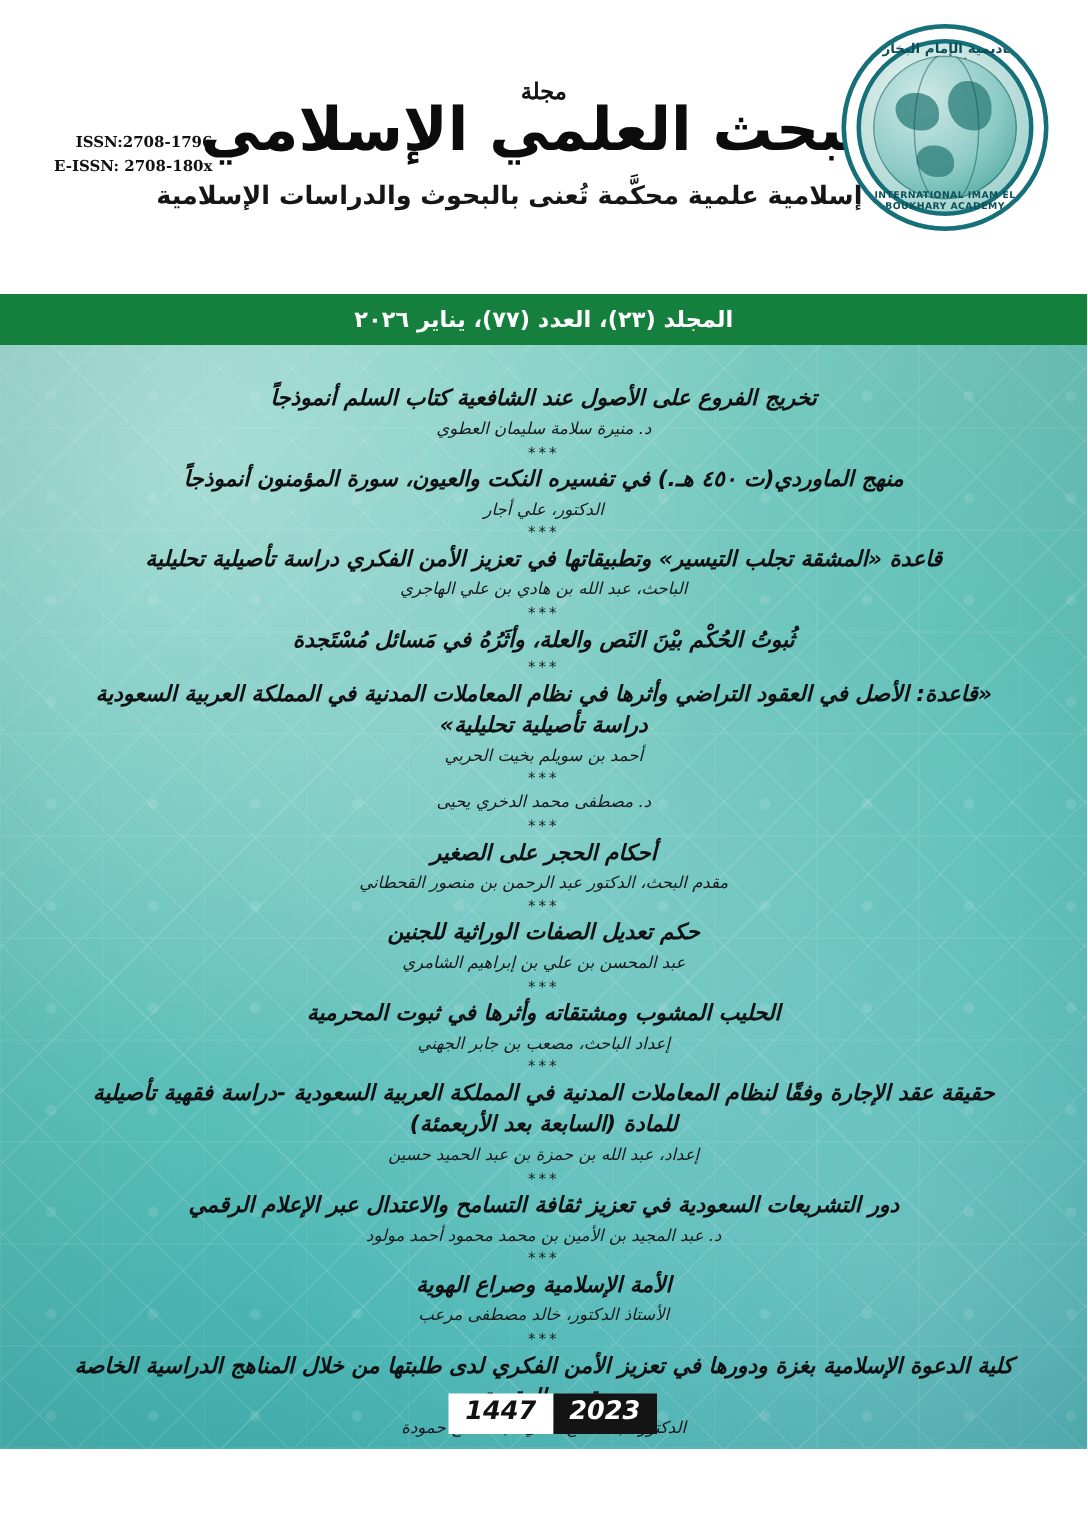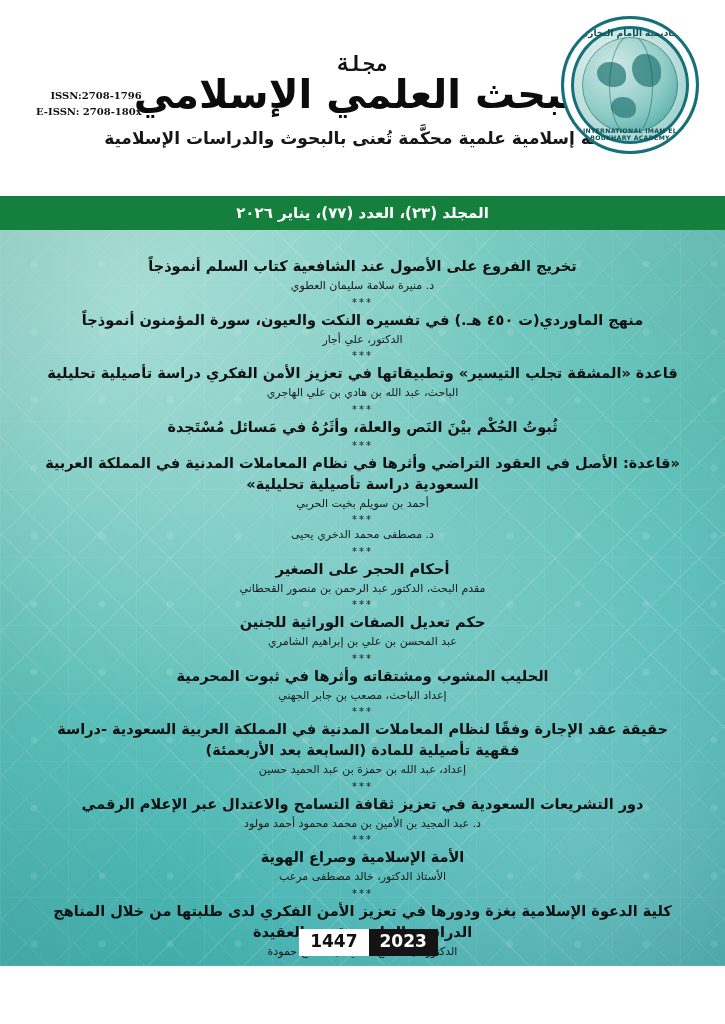--- a/index.html
+++ b/index.html
@@ -39,22 +39,22 @@
     line-height: 1.55;
   }
   .masthead {
     position: absolute;
     top: 52px;
     left: 0;
     right: 0;
     text-align: center;
   }
   .masthead .m-small {
-    font-family: Liberation Mono, monospace;
-    font-size: 21px;
+    font-family: Liberation Sans, sans-serif;
+    font-size: 15px;
     color: #141414;
     font-weight: bold;
     letter-spacing: 0px;
   }
   .masthead .m-title {
     font-family: "DejaVu Sans", sans-serif;
     font-size: 40px;
     font-weight: bold;
     color: #0c0c0c;
     line-height: 1.18;
@@ -144,20 +144,21 @@
 
   
   .body-area {
     position: relative;
     height: 736px;
     background:
       radial-gradient(ellipse at 18% 10%, rgba(255,255,255,.30) 0%, rgba(255,255,255,0) 45%),
       radial-gradient(ellipse at 85% 85%, rgba(255,255,255,.22) 0%, rgba(255,255,255,0) 50%),
       linear-gradient(160deg, #8fd6c9 0%, #6ec6bc 28%, #58bdb7 55%, #46b4b2 78%, #3aa9ad 100%);
     overflow: hidden;
+    font-style: italic;
   }
   
   .pattern {
     position: absolute;
     inset: 0;
     opacity: .22;
     background-image:
       repeating-linear-gradient(45deg, rgba(255,255,255,.55) 0 1px, transparent 1px 34px),
       repeating-linear-gradient(-45deg, rgba(255,255,255,.55) 0 1px, transparent 1px 34px),
       repeating-linear-gradient(0deg, rgba(255,255,255,.28) 0 1px, transparent 1px 68px),

